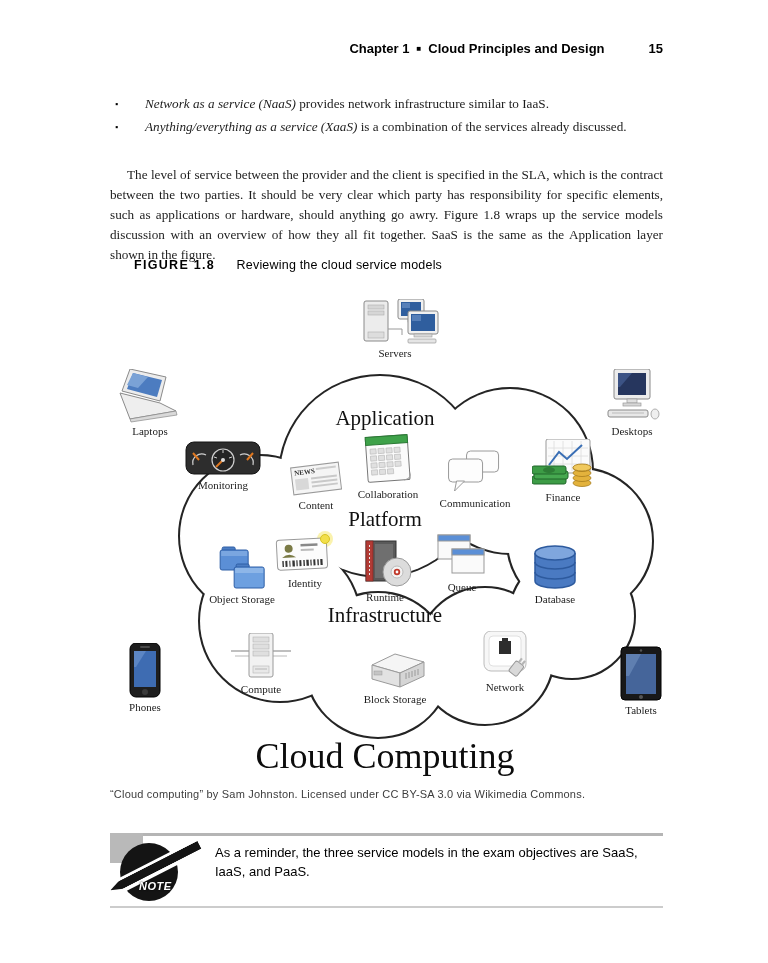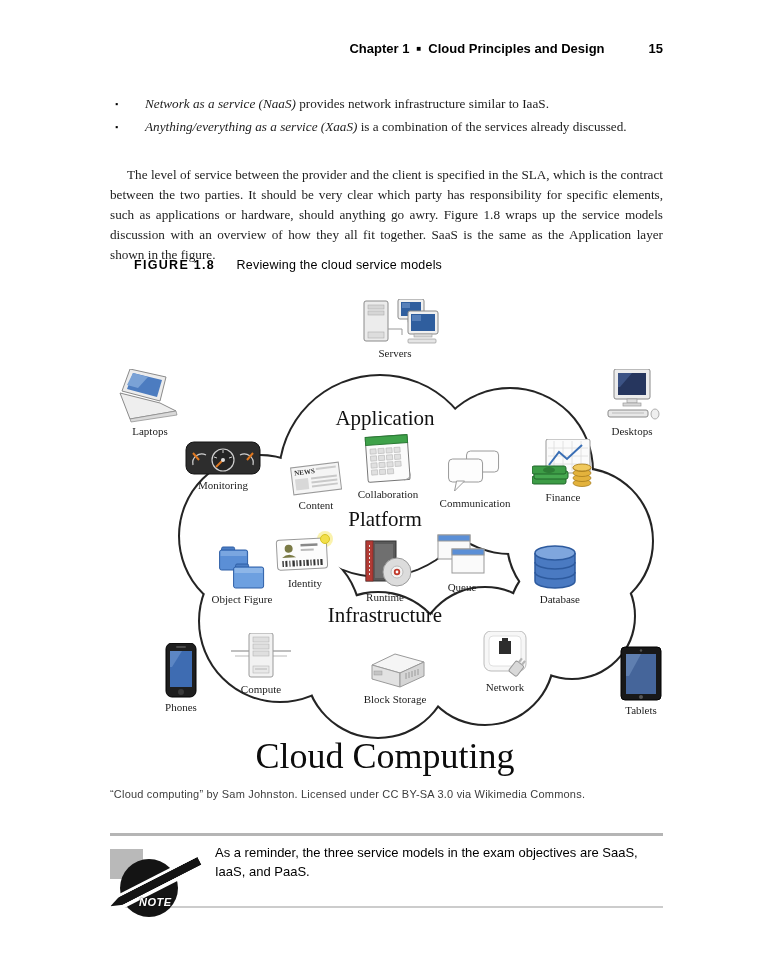--- a/index.html
+++ b/index.html
@@ -39,21 +39,21 @@
   
   .attrib{position:absolute;top:788px;left:110px;font-family:"Liberation Sans",sans-serif;
           font-size:11px;color:#3d3d3d;letter-spacing:.2px;}
 
   
   .note{position:absolute;top:833px;left:110px;width:553px;}
   .note-rule{position:absolute;top:0;left:0;width:100%;height:3px;background:#b5b5b5;}
   .note-rule-bottom{position:absolute;top:73px;left:0;width:100%;height:2px;background:#cccccc;}
   .note-text{position:absolute;left:105px;top:10px;width:455px;font-family:"Liberation Sans",sans-serif;
              font-size:13px;line-height:19px;color:#000;}
-  .na{position:absolute;left:0;top:16px;width:105px;height:75px;}
+  .na{position:absolute;left:0;top:0;width:105px;height:75px;}
   .na-square{position:absolute;left:0;top:0;width:33px;height:30px;background:#b9b9b9;}
   .na-circle{position:absolute;left:10px;top:10px;width:58px;height:58px;border-radius:50%;background:#141414;}
   .na-strip-white{position:absolute;left:-7px;top:27px;width:106px;height:15px;background:#fff;transform:rotate(-27deg);}
   .na-pencil{position:absolute;left:-5px;top:30px;width:100px;height:9px;background:#141414;transform:rotate(-27deg);
              clip-path:polygon(0 50%,12px 0,100% 0,100% 100%,12px 100%);}
   .na-label{position:absolute;left:29px;top:47px;font-family:"Liberation Sans",sans-serif;
             font-weight:bold;font-style:italic;font-size:11px;letter-spacing:.5px;color:#fff;text-shadow:0 0 2px #000;}
 </style>
 </head>
 <body>
@@ -264,21 +264,21 @@
           <rect x="4" y="4" width="13" height="6" rx="1.5" fill="#4c7ec4" stroke="#2e5ea6"></rect>
           <rect x="2" y="7" width="28" height="20" rx="2" fill="#5b8fd6" stroke="#2e5ea6"></rect>
           <rect x="3" y="8" width="26" height="5" fill="#7aa6e0"></rect>
         </g>
         <g>
           <rect x="18" y="21" width="13" height="6" rx="1.5" fill="#4c7ec4" stroke="#2e5ea6"></rect>
           <rect x="16" y="24" width="30" height="21" rx="2" fill="#6da0e0" stroke="#2e5ea6"></rect>
           <rect x="17" y="25" width="28" height="5" fill="#8db6e8"></rect>
         </g>
       </svg>
-      <span class="lbl">Object Figure</span>
+      <span class="lbl">Object Storage</span>
     </div>
 
     <div class="node" style="left:195px;top:238px;">
       <svg width="60" height="44">
         <circle cx="50" cy="8" r="8" fill="#f5e34a" opacity=".45"></circle>
         <g transform="rotate(-3 28 24)">
           <rect x="2" y="8" width="50" height="30" rx="3" fill="#fcfcfc" stroke="#9a9a9a"></rect>
           <circle cx="14" cy="17" r="4" fill="#7a7a45"></circle>
           <path d="M7 26 q7 -6 14 0 z" fill="#7a7a45"></path>
           <rect x="26" y="13" width="17" height="2.5" fill="#888888"></rect>
@@ -320,21 +320,21 @@
     <div class="node" style="left:352px;top:240px;">
       <svg width="52" height="46">
         <rect x="2" y="2" width="32" height="24" fill="#fafafa" stroke="#999"></rect>
         <rect x="2" y="2" width="32" height="6" fill="#5b8fd6" stroke="#999"></rect>
         <rect x="16" y="16" width="32" height="24" fill="#fafafa" stroke="#999"></rect>
         <rect x="16" y="16" width="32" height="6" fill="#5b8fd6" stroke="#999"></rect>
       </svg>
       <span class="lbl">Queue</span>
     </div>
 
-    <div class="node" style="left:445px;top:248px;align-items:flex-end;">
+    <div class="node" style="left:445px;top:248px;">
       <svg width="50" height="50">
         <path d="M5 12 L5 40 A20 7 0 0 0 45 40 L45 12" fill="#4a7ac2" stroke="#2d5a9e" stroke-width="1.5"></path>
         <path d="M5 21 A20 7 0 0 0 45 21" fill="none" stroke="#2d5a9e" stroke-width="1.5"></path>
         <path d="M5 31 A20 7 0 0 0 45 31" fill="none" stroke="#2d5a9e" stroke-width="1.5"></path>
         <ellipse cx="25" cy="12" rx="20" ry="7" fill="#7fa6dd" stroke="#2d5a9e" stroke-width="1.5"></ellipse>
       </svg>
       <span class="lbl">Database</span>
     </div>
 
     <div class="node" style="left:151px;top:340px;">
@@ -378,21 +378,21 @@
         <rect x="24" y="7" width="6" height="4" fill="#2d2d2d"></rect>
         <g transform="rotate(38 38 38)">
           <rect x="33" y="31" width="10" height="13" rx="2" fill="#d9d9d9" stroke="#999"></rect>
           <rect x="35" y="26" width="2.2" height="5" fill="#b5b5b5"></rect>
           <rect x="39" y="26" width="2.2" height="5" fill="#b5b5b5"></rect>
         </g>
       </svg>
       <span class="lbl">Network</span>
     </div>
 
-    <div class="node" style="left:35px;top:350px;margin-left:36px;">
+    <div class="node" style="left:35px;top:350px;">
       <svg width="34" height="56">
         <rect x="2" y="0" width="30" height="54" rx="6" fill="#1e1e1e" stroke="#000"></rect>
         <rect x="6" y="8" width="22" height="36" fill="#3e6cb2"></rect>
         <polygon points="6,8 18,8 8,24 6,24" fill="#5c86c4"></polygon>
         <rect x="12" y="3" width="10" height="2" rx="1" fill="#4a4a4a"></rect>
         <circle cx="17" cy="49" r="3" fill="#3a3a3a"></circle>
       </svg>
       <span class="lbl">Phones</span>
     </div>
 

